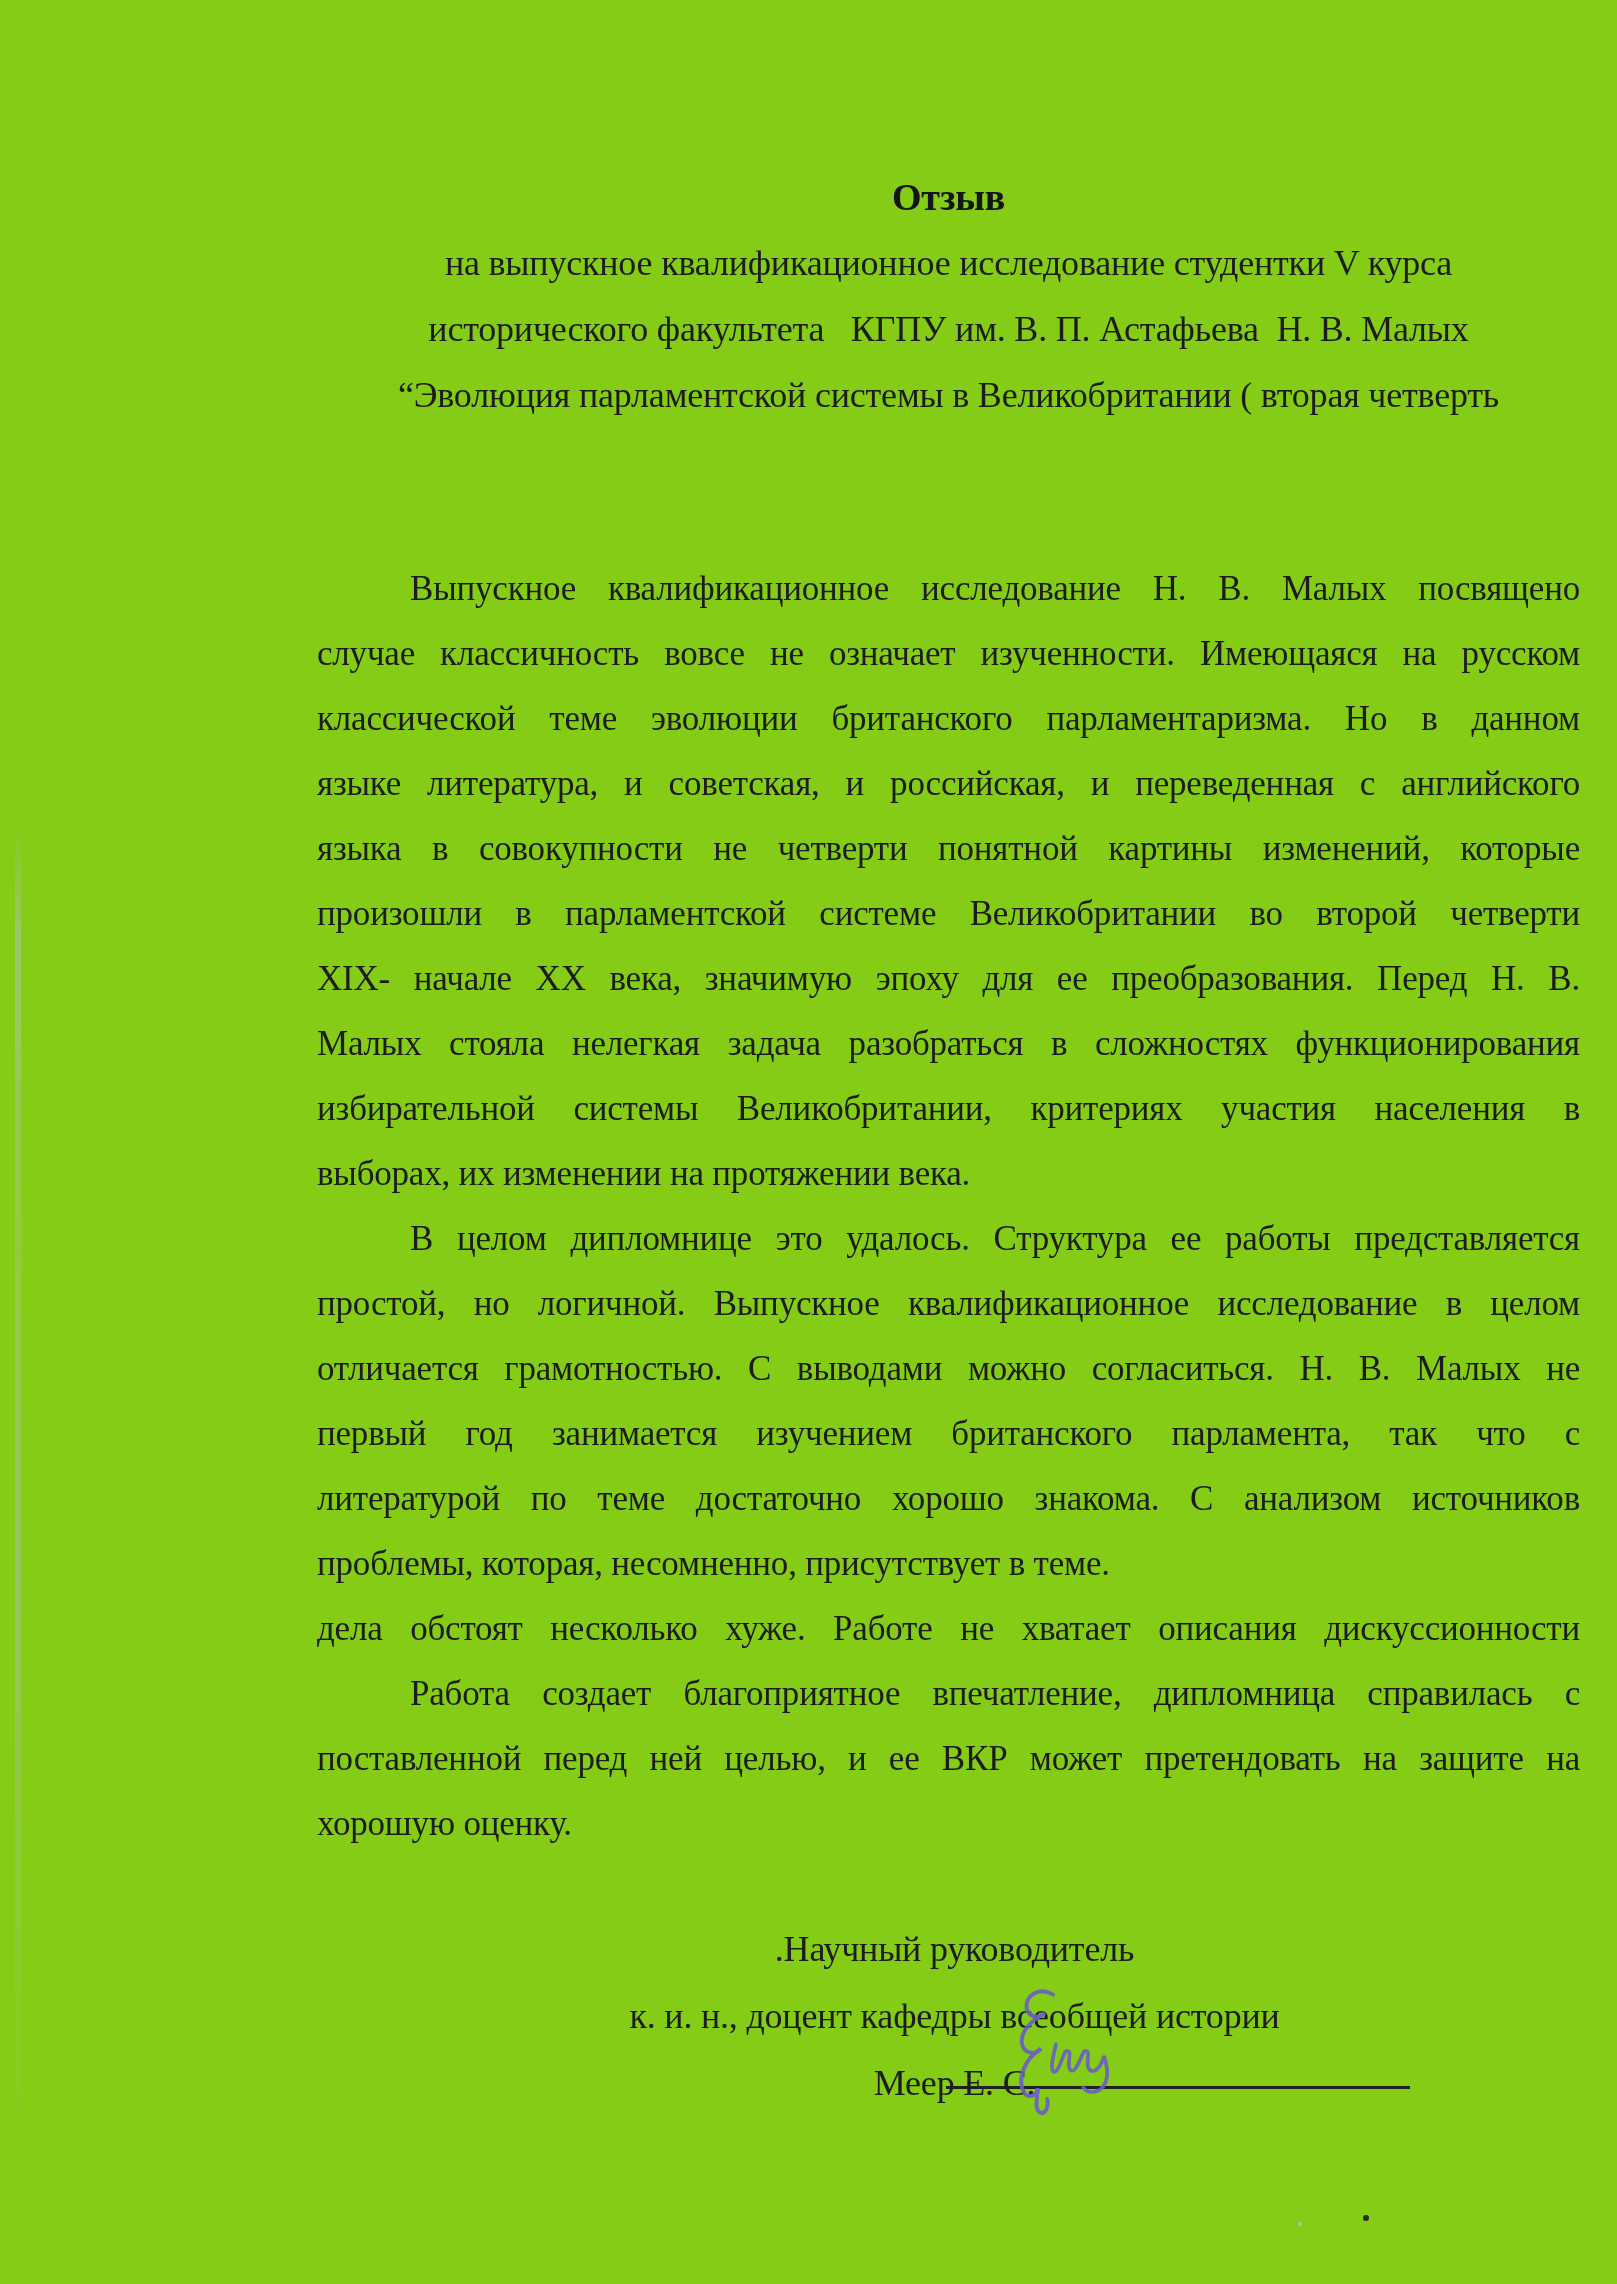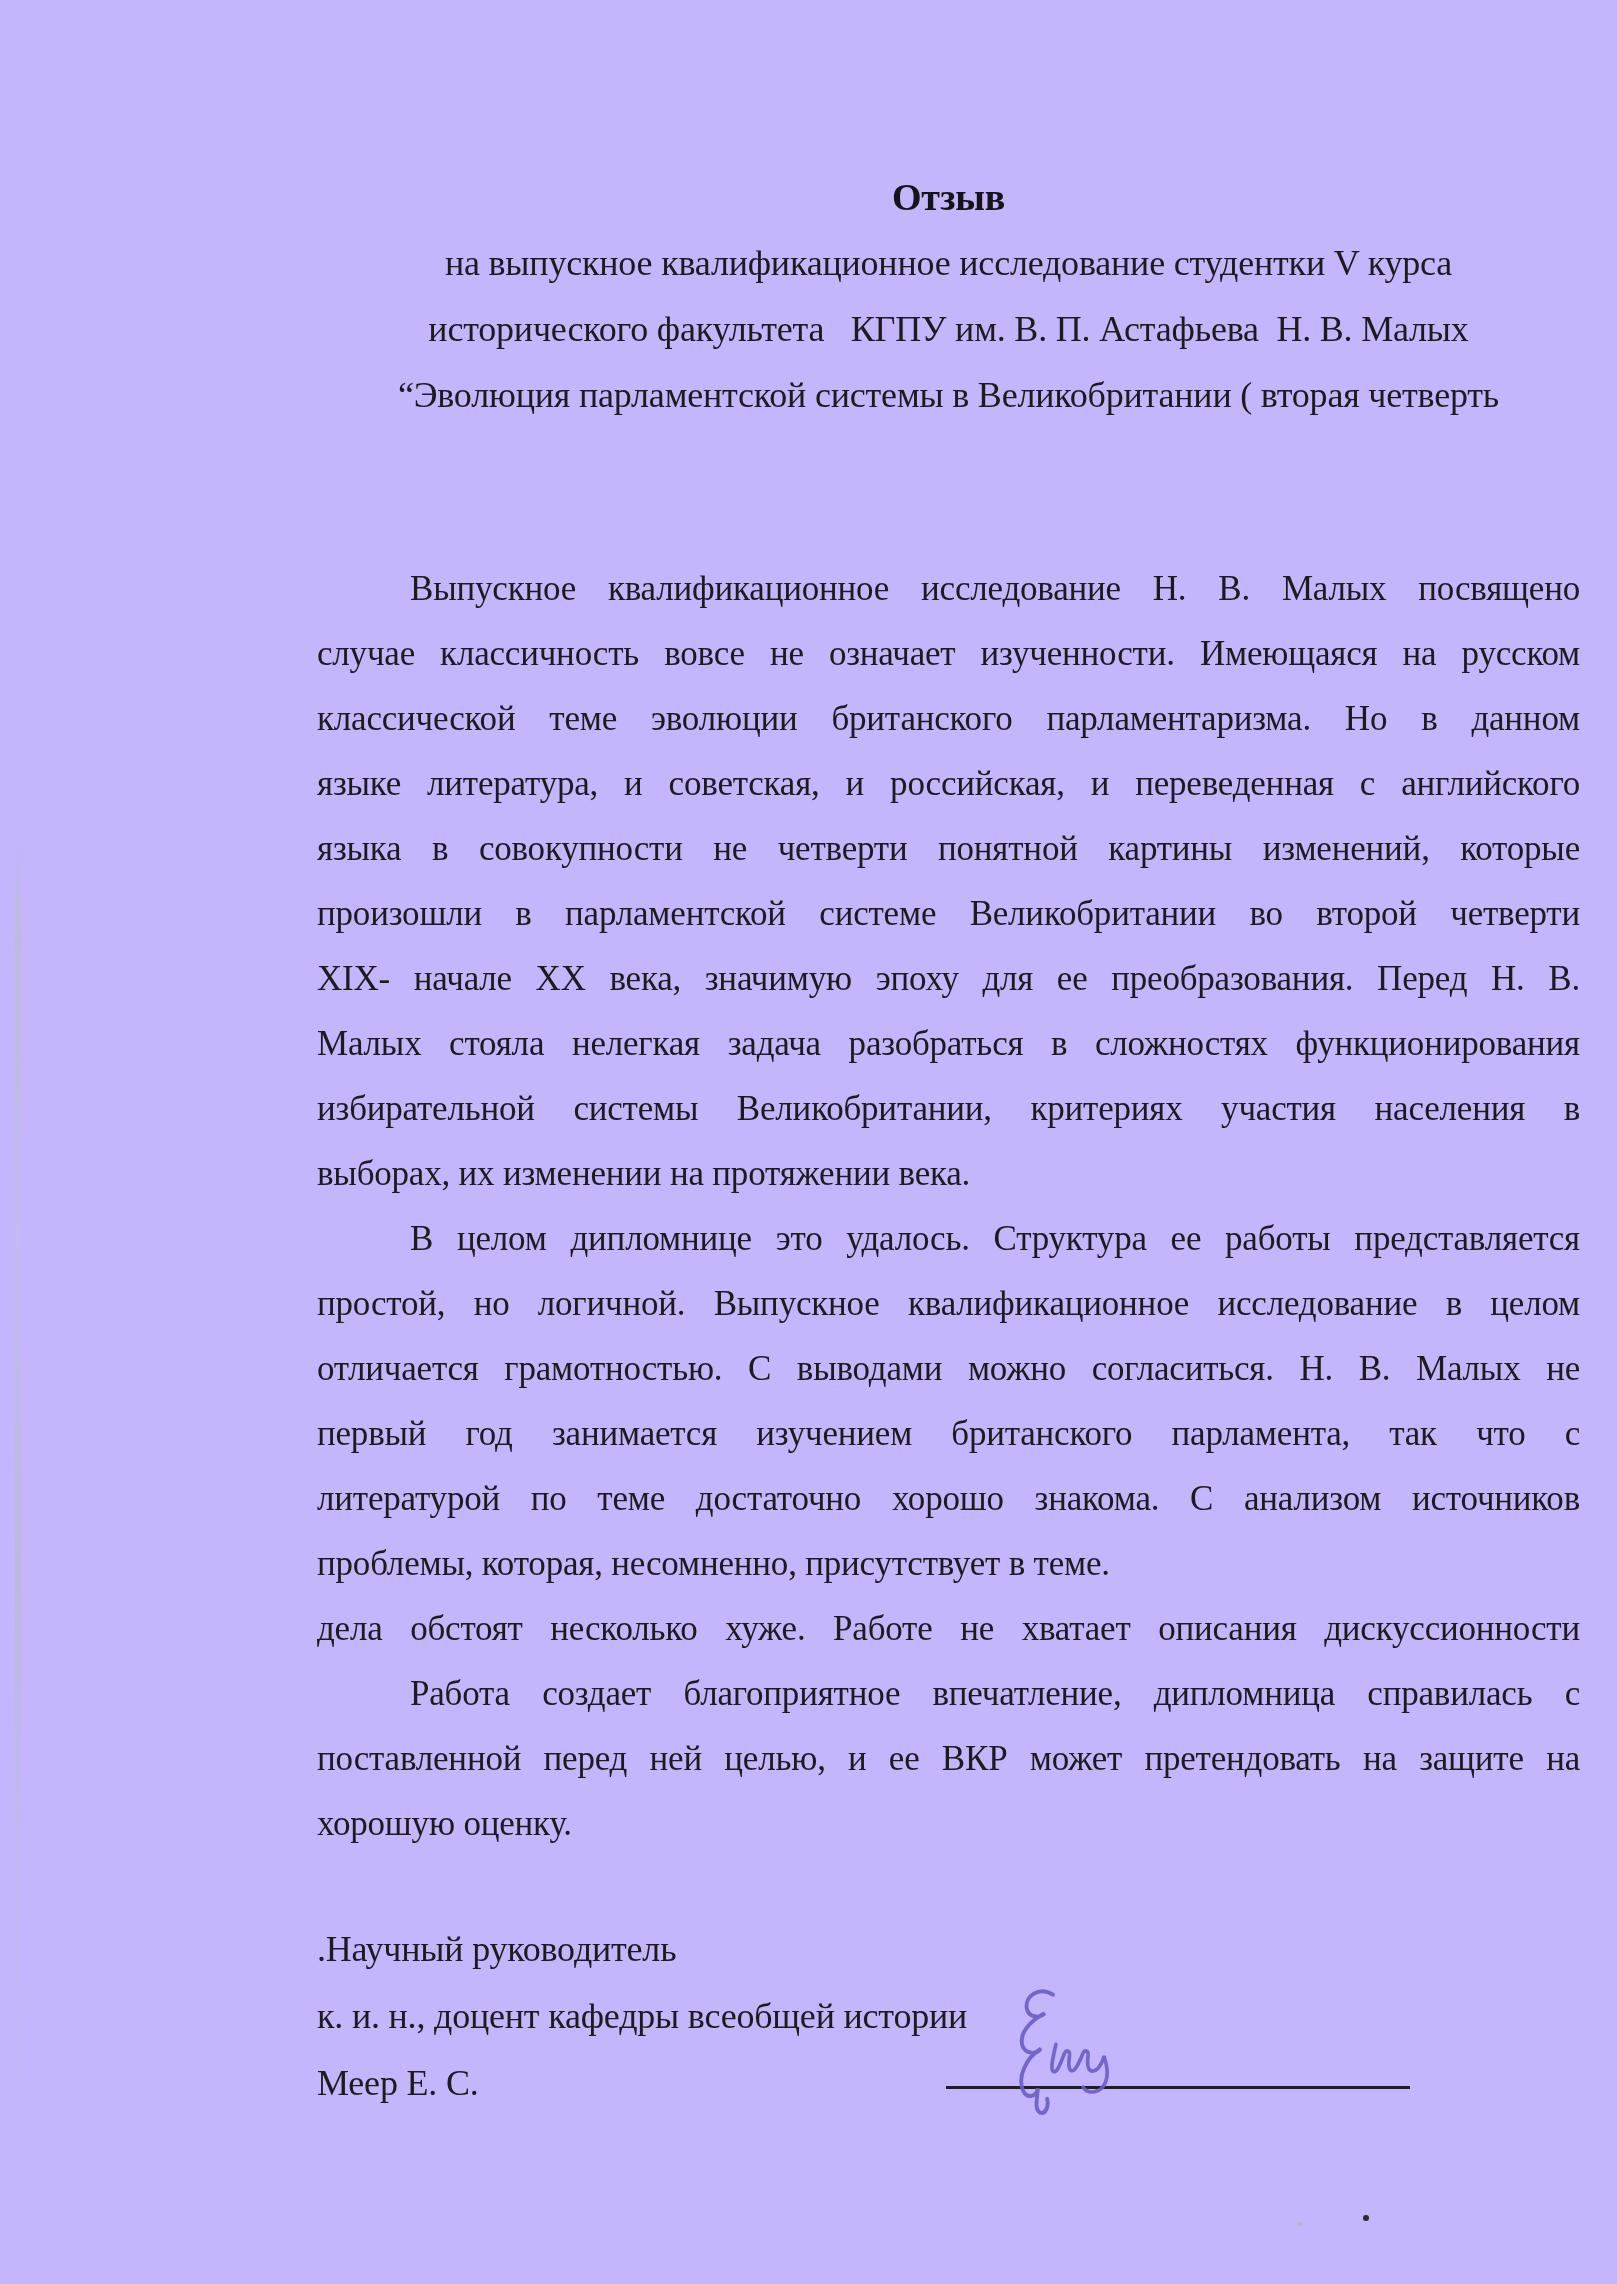--- a/index.html
+++ b/index.html
@@ -1,20 +1,20 @@
 <!DOCTYPE html>
 <html style="font-size:7.8px"><head>
 <meta charset="utf-8">
 <style>
   html, body { margin: 0; padding: 0; background: #ffffff; }
   .page {
     position: relative;
     width: 1618px;
     height: 2284px;
-    background: #c4b5fd;
+    background: #84cc16;
     font-family: "Liberation Serif", "DejaVu Serif", serif;
     color: #1c1c1c;
     overflow: hidden;
   }
   
   .scan-streak {
     position: absolute;
     left: 14.6px; top: 829px;
     width: 6.8px; height: 1346px;
     background: linear-gradient(180deg,
@@ -55,21 +55,21 @@
     text-align: justify;
     text-align-last: justify;
     white-space: nowrap;
   }
   .indent { text-indent: 93px; }
 
   .sig-block {
     position: absolute;
     left: 317px; top: 1916px; width: 1275px;
     font-size: 36px;
-    text-align: left;
+    text-align: center;
   }
   .sig-block .sig-line {
     line-height: 67px; height: 67px;
     white-space: nowrap;
     letter-spacing: -0.2px;
   }
   .sig-underline {
     position: absolute;
     left: 629px; top: 170px;
     width: 464px; height: 0;

